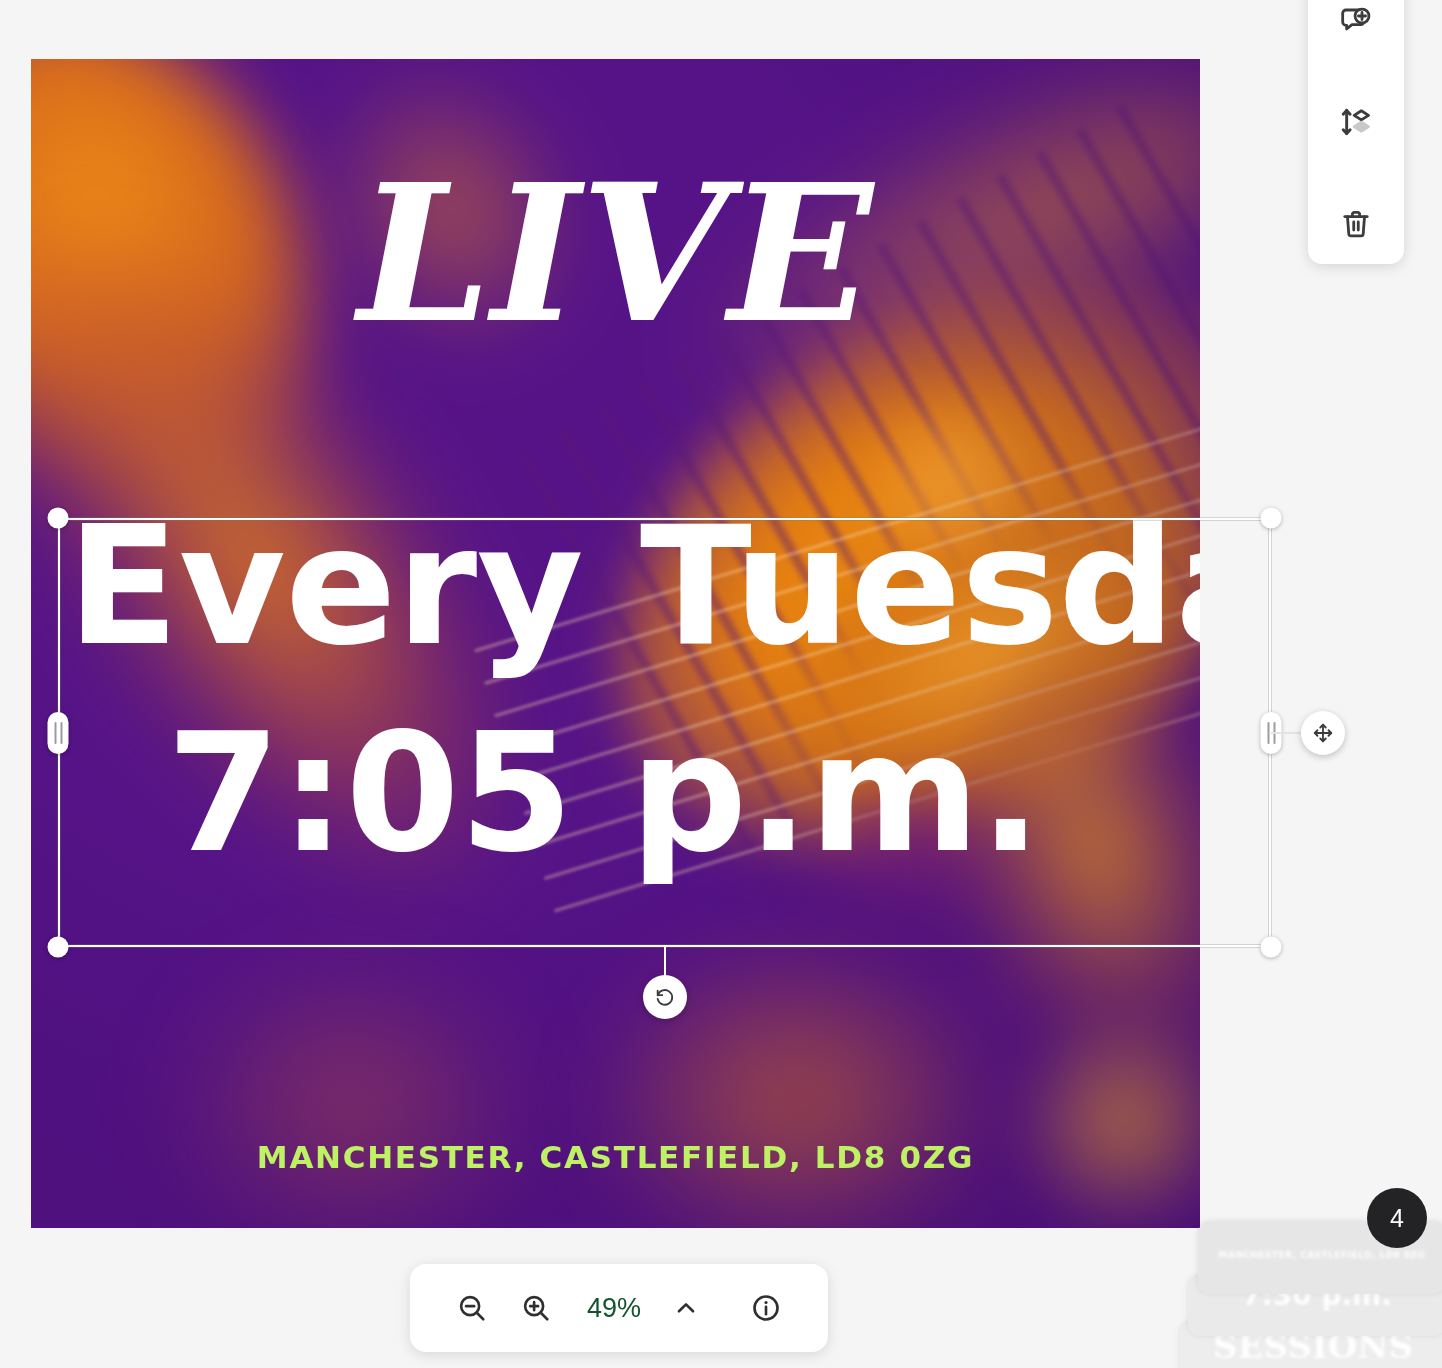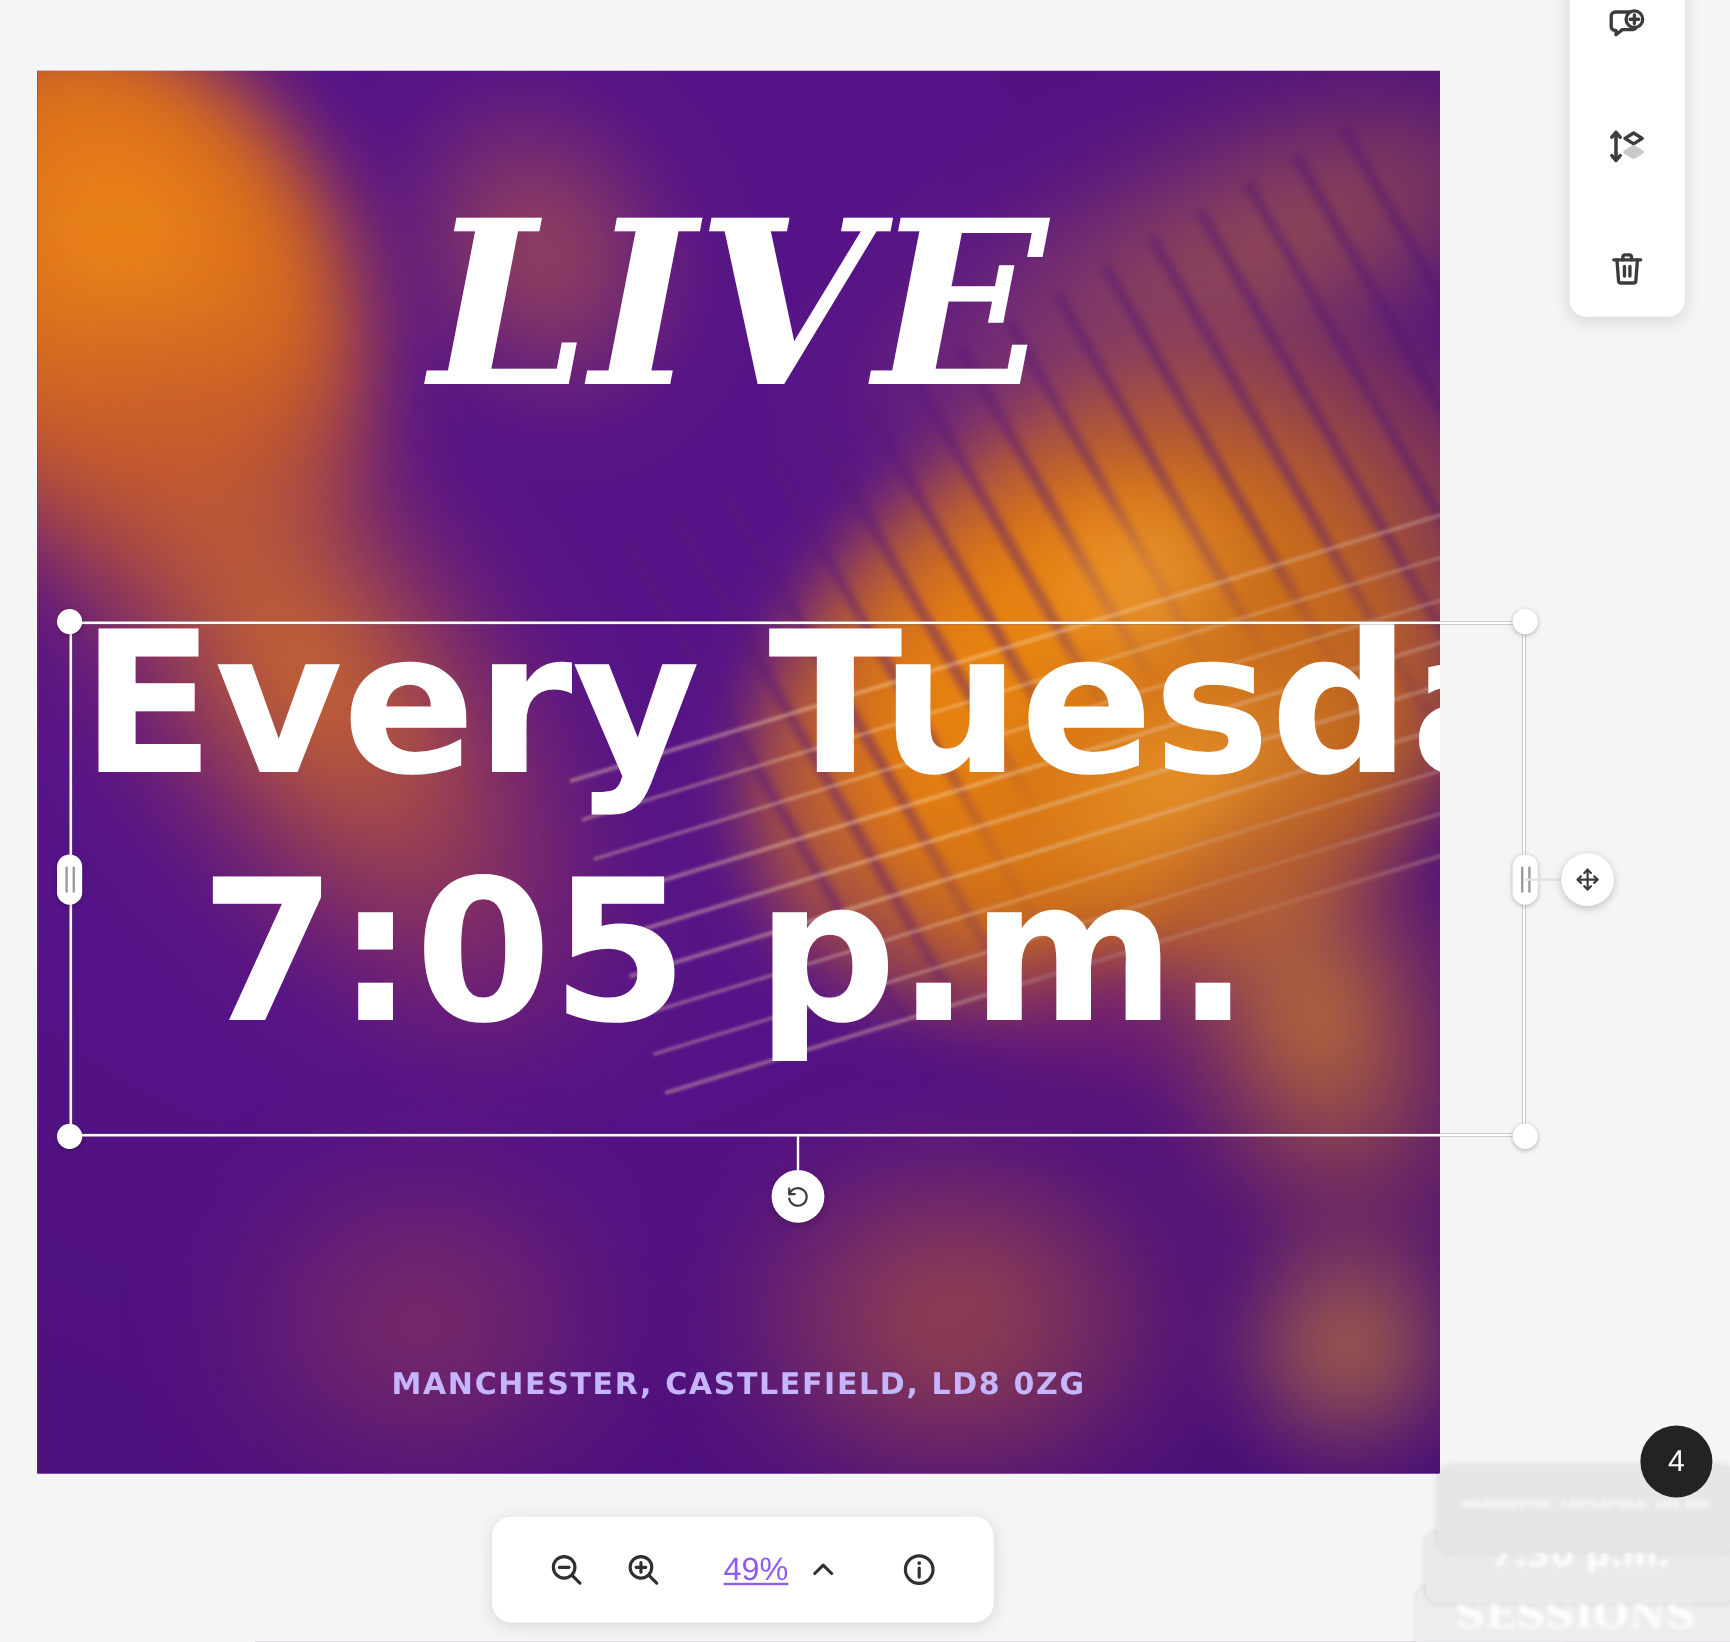--- a/index.html
+++ b/index.html
@@ -86,22 +86,22 @@
     position:absolute; left:28px; top:448px; width:1220px; color:#fff;
     font-family:"DejaVu Sans", sans-serif; font-weight:700;
     letter-spacing:-.02em; line-height:.97;
     white-space:nowrap;
   }
   .big-block .r1{ display:block; font-size:164px; padding-left:8px; }
   .big-block .r2{ display:block; font-size:164px; text-align:center; margin-top:48px; padding-right:130px; }
 
   .venue{
     position:absolute; left:0; right:0; top:1080px; text-align:center;
-    color:#c4b5fd; font-family:"DejaVu Sans", sans-serif; font-weight:700;
-    font-size:25px; letter-spacing:.055em;
+    color:#bef264; font-family:"DejaVu Sans", sans-serif; font-weight:700;
+    font-size:31px; letter-spacing:.055em;
   }
 
   
   .sel{ position:absolute; left:58px; top:518px; width:1213px; height:429px; pointer-events:none; }
   .sel-edge{ position:absolute; background:#fff; box-shadow:0 0 0 .5px rgba(120,120,120,.55); }
   .sel-top{ left:0; top:0; width:100%; height:2px; }
   .sel-bot{ left:0; bottom:0; width:100%; height:2px; }
   .sel-left{ left:0; top:0; width:2px; height:100%; }
   .sel-right{ right:0; top:0; width:2px; height:100%; }
   
@@ -168,22 +168,22 @@
   .zoombar{
     position:absolute; left:410px; top:1264px;
     width:418px; height:88px; background:#fff;
     border-radius:16px; box-shadow:0 3px 14px rgba(0,0,0,.12);
     display:flex; align-items:center; justify-content:center; gap:6px;
   }
   .zb-btn{ width:58px; height:58px; display:flex; align-items:center; justify-content:center;
            background:none; border:none; cursor:pointer; }
   .zb-btn svg{ width:30px; height:30px; stroke:#2f2f31; fill:none; stroke-width:2.1;
                stroke-linecap:round; stroke-linejoin:round; }
-  .zoom-val{ font-size:27px; color:#8b5cf6; min-width:86px; text-align:right;
-             font-family:"Liberation Sans", sans-serif;text-decoration:underline; }
+  .zoom-val{ font-size:27px; color:#14532d; min-width:86px; text-align:center;
+             font-family:"Liberation Sans", sans-serif; }
   .zb-caret{ width:46px; height:46px; display:flex; align-items:center; justify-content:center;
              background:none; border:none; cursor:pointer; }
   .zb-caret svg{ width:26px; height:26px; stroke:#2f2f31; fill:none; stroke-width:2.4;
                  stroke-linecap:round; stroke-linejoin:round; }
   .zb-sep{ width:16px; }
 
   
   .pages{ position:absolute; left:1180px; top:1222px; width:262px; height:146px; }
   .page-card{
     position:absolute; border-radius:12px;

